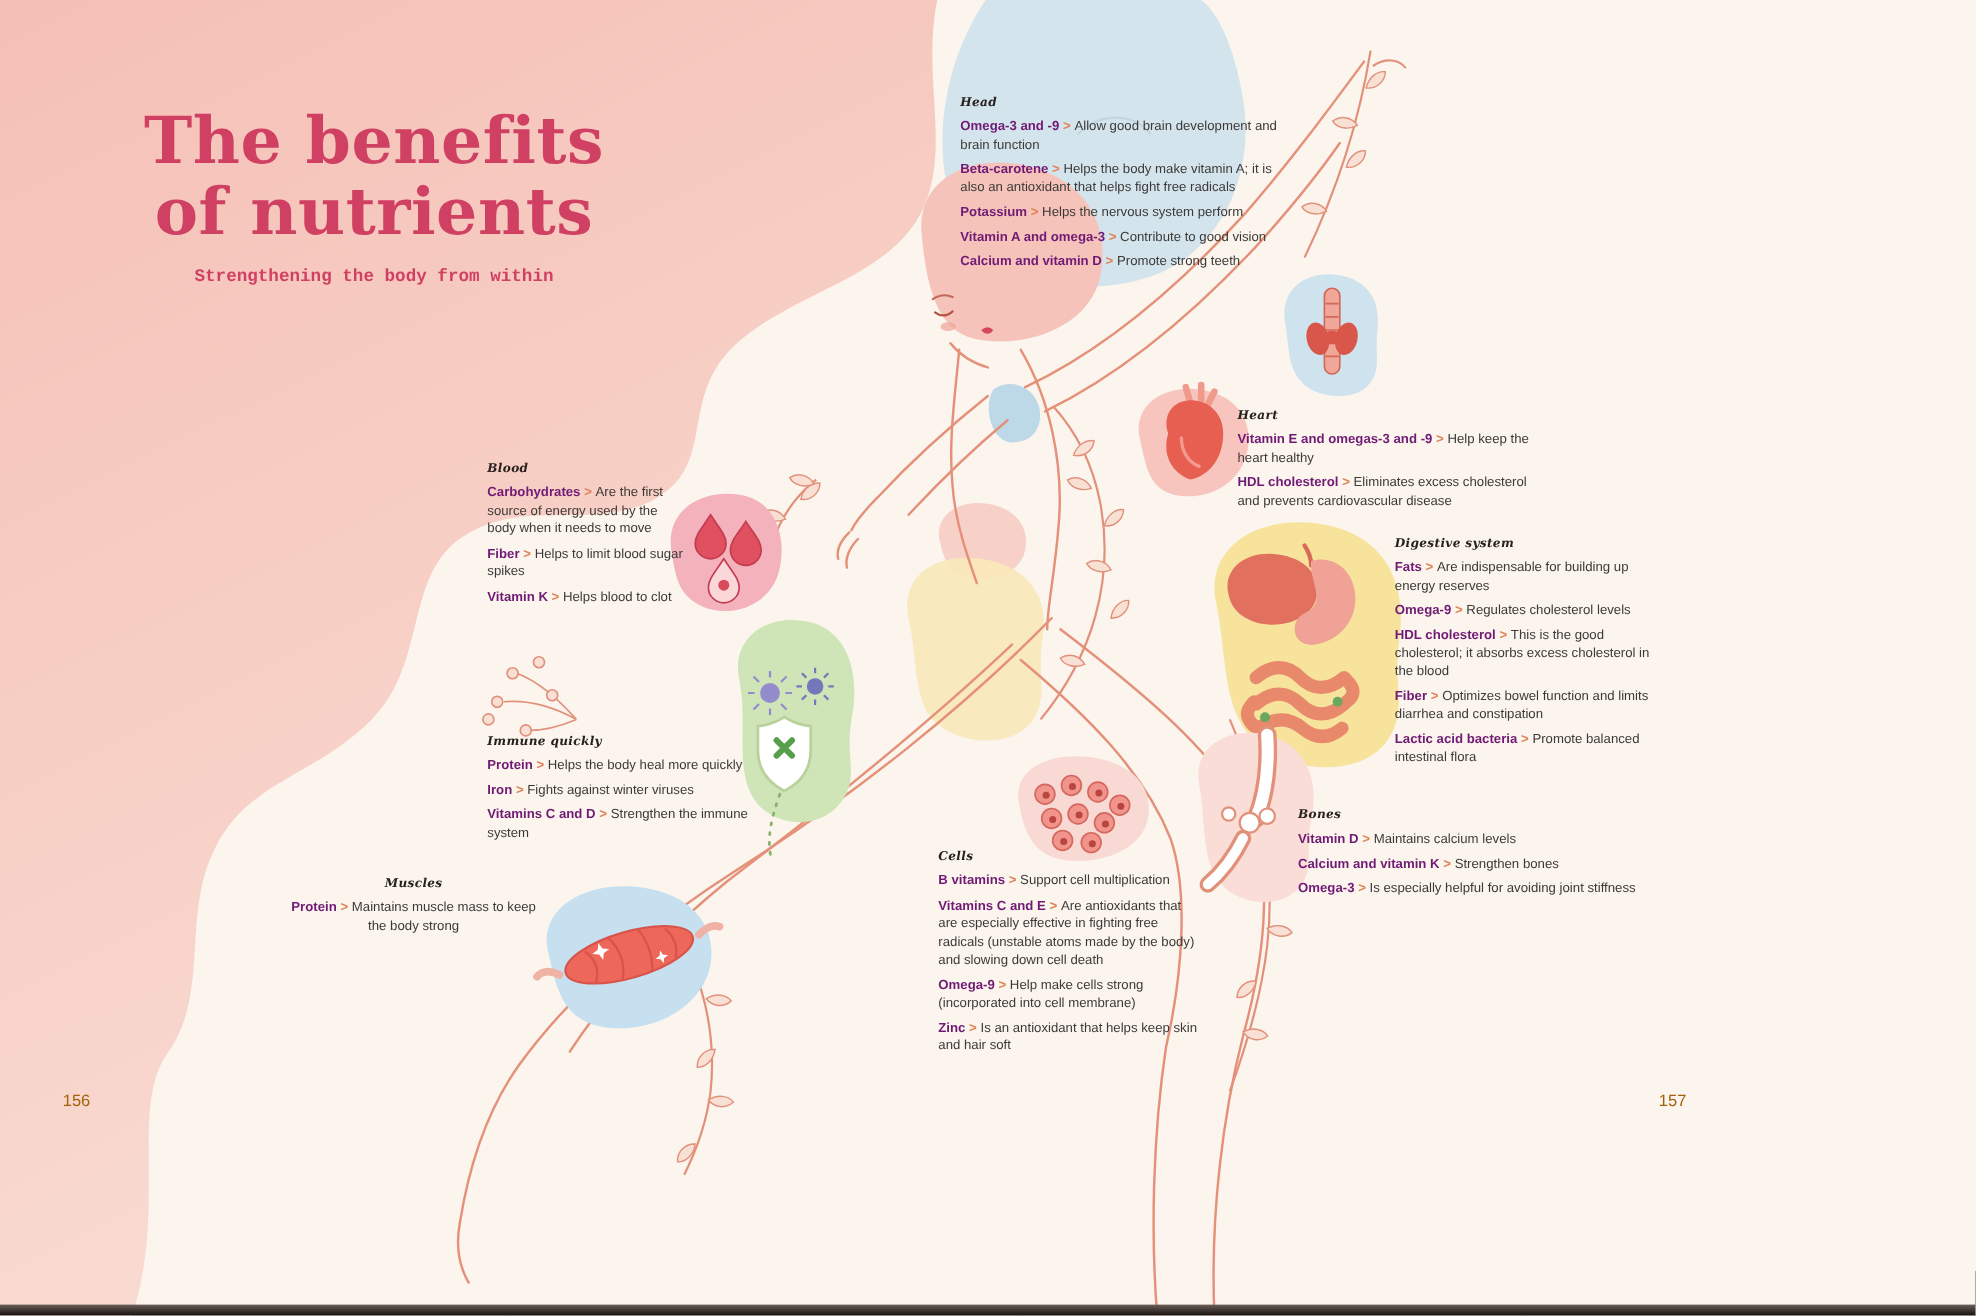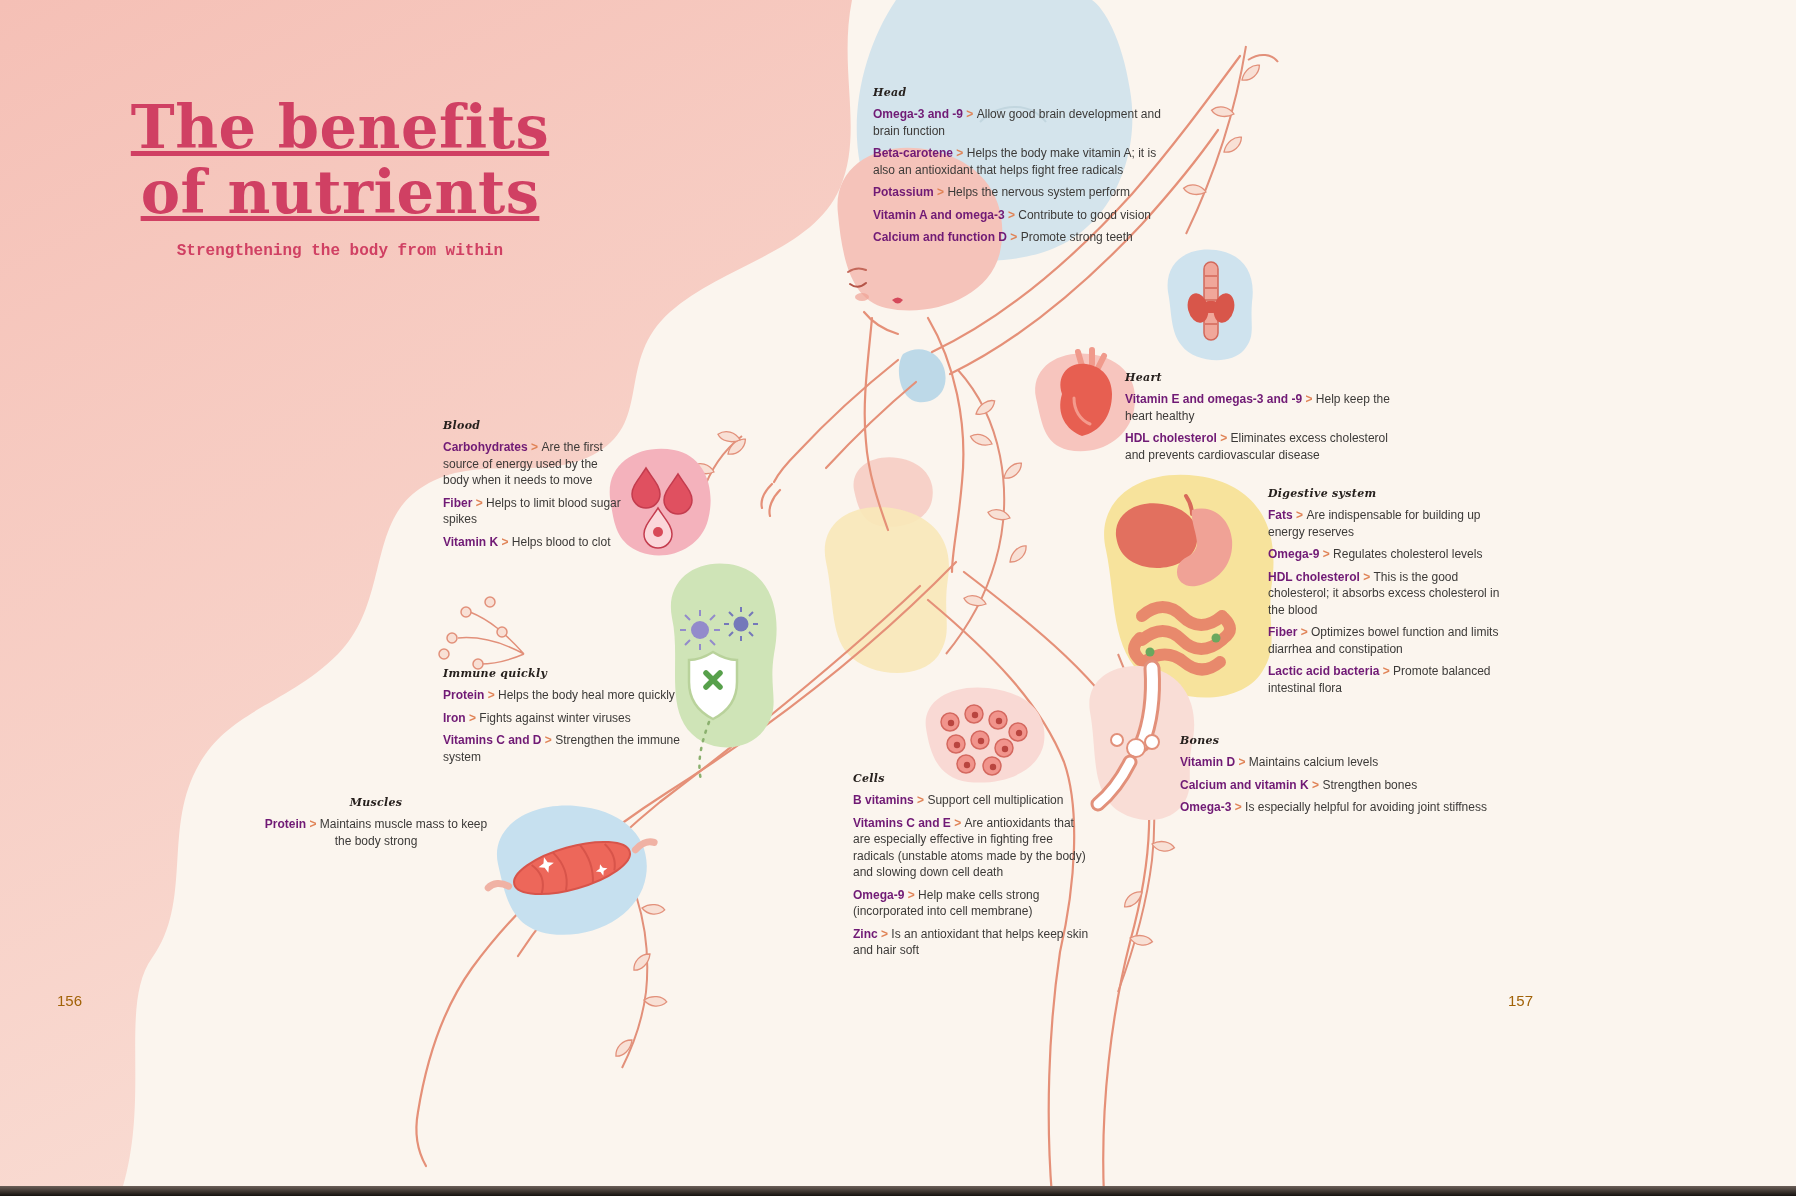--- a/index.html
+++ b/index.html
@@ -5,21 +5,21 @@
   html,body { margin:0; padding:0; background:#4a443f; }
   .page {
     position:relative; width:1796px; height:1196px; overflow:hidden;
     background:#fbf5ee; font-family:"Liberation Sans", sans-serif;
   }
   svg.art { position:absolute; left:0; top:0; z-index:1; }
 
   .title-block { position:absolute; left:110px; top:96px; width:460px; z-index:3;
     text-align:center; color:#d04063; }
   .title-block h1 { margin:0; font-family:"DejaVu Serif", serif; font-weight:700;
-    font-size:59px; line-height:1.1; letter-spacing:0.5px;text-decoration:underline; }
+    font-size:59px; line-height:1.1; letter-spacing:0.5px; }
   .title-block .subtitle { margin-top:16px; font-family:Liberation Mono, monospace;
     font-weight:700; font-size:16px; }
 
   .section { position:absolute; z-index:3; }
   .section h3 { font-family:"DejaVu Serif", serif; font-style:italic; font-weight:700;
     font-size:11px; color:#27211e; margin:0 0 7px 0; letter-spacing:0.3px; }
   .item { margin:0 0 6px 0; font-size:12px; line-height:1.38; color:#3c3a38; }
   .item b { color:#701a75; font-weight:700; }
   .sep { color:#e08356; font-weight:700; }
 
@@ -255,21 +255,21 @@
     <div class="subtitle">Strengthening the body from within</div>
   </div>
 
   <div class="section" id="sec-head">
     <h3>Head</h3>
     <div>
         <p class="item"><b>Omega-3 and -9</b><span class="sep"> &gt; </span><span>Allow good brain development and brain function</span></p>
         <p class="item"><b>Beta-carotene</b><span class="sep"> &gt; </span><span>Helps the body make vitamin A; it is also an antioxidant that helps fight free radicals</span></p>
         <p class="item"><b>Potassium</b><span class="sep"> &gt; </span><span>Helps the nervous system perform</span></p>
         <p class="item"><b>Vitamin A and omega-3</b><span class="sep"> &gt; </span><span>Contribute to good vision</span></p>
-        <p class="item"><b>Calcium and function D</b><span class="sep"> &gt; </span><span>Promote strong teeth</span></p>
+        <p class="item"><b>Calcium and vitamin D</b><span class="sep"> &gt; </span><span>Promote strong teeth</span></p>
       </div>
   </div>
   <div class="section" id="sec-heart">
     <h3>Heart</h3>
     <div>
         <p class="item"><b>Vitamin E and omegas-3 and -9</b><span class="sep"> &gt; </span><span>Help keep the heart healthy</span></p>
         <p class="item"><b>HDL cholesterol</b><span class="sep"> &gt; </span><span>Eliminates excess cholesterol and prevents cardiovascular disease</span></p>
       </div>
   </div>
   <div class="section" id="sec-blood">

